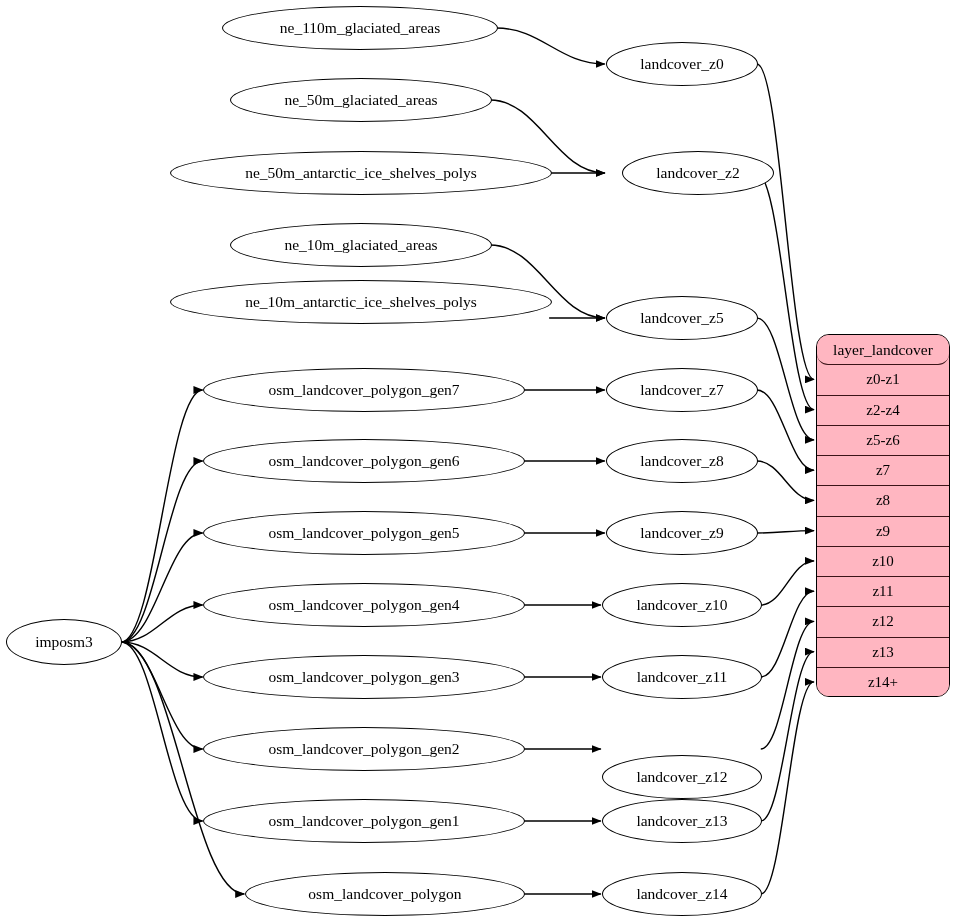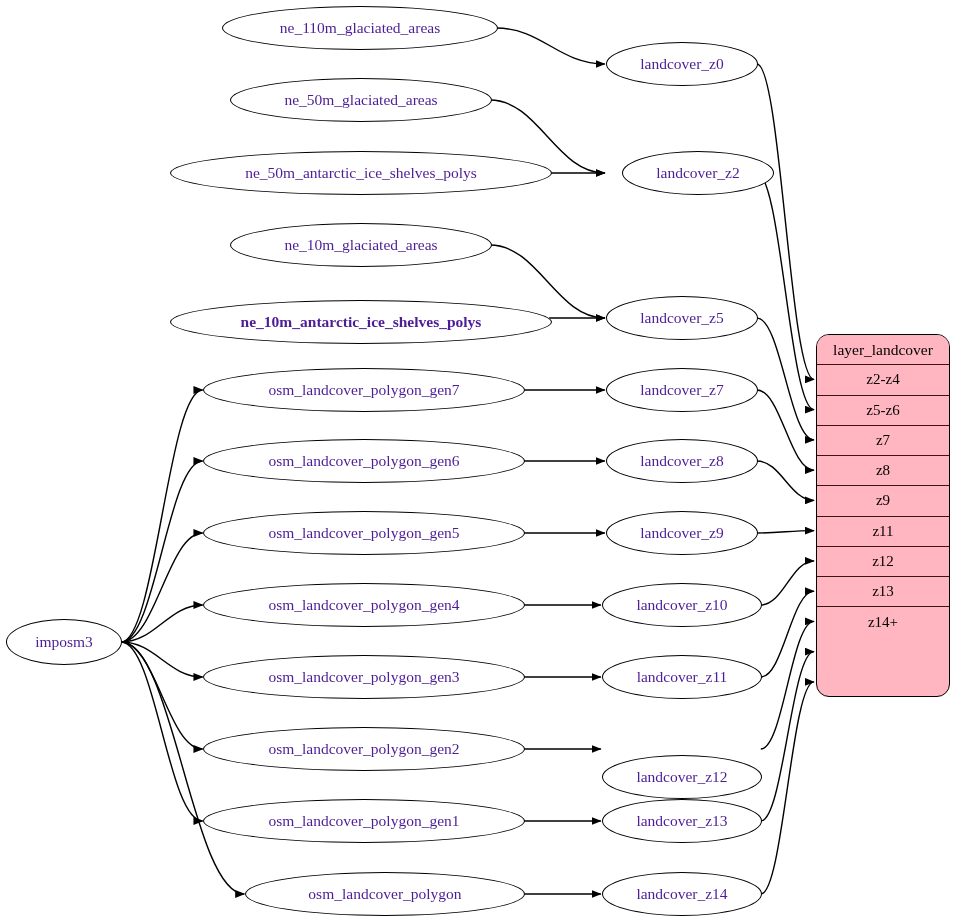--- a/index.html
+++ b/index.html
@@ -10,21 +10,21 @@
     font-family:"Liberation Serif","DejaVu Serif",serif;
     overflow:hidden;
   }
   svg#wires{position:absolute;left:0;top:0;width:957px;height:923px;}
   .node-ellipse{
     position:absolute;
     display:flex;align-items:center;justify-content:center;
     border:1.3px solid #000;
     border-radius:50%;
     background:#ffffff;
-    color:#4c1d95;
+    color:#000000;
     font-size:15.5px;
     white-space:nowrap;
     box-sizing:border-box;
     z-index:3;
   }
   .rtable{
     position:absolute;
     left:816px;top:334px;
     width:134px;height:363px;
     border:1.3px solid #000;
@@ -37,21 +37,21 @@
   .rrow{
     height:30.25px;
     display:flex;align-items:center;justify-content:center;
     font-size:15px;
     color:#000;
     box-sizing:border-box;
     border-bottom:1.5px solid #3b1418;
     background:#ffb6c1;
   }
   .rrow.last{border-bottom:none;}
-  .rrow.header{font-size:15.5px;}
+  .rrow.header{font-size:15.5px;border-radius:11px;}
 </style>
 </head>
 <body>
 
 <div id="stage">
 
   <svg id="wires" viewBox="0 0 957 923" xmlns="http://www.w3.org/2000/svg">
     <defs>
       <marker id="ah" markerWidth="10" markerHeight="8" refX="9.2" refY="4" orient="auto" markerUnits="userSpaceOnUse">
         <path d="M0,0 L10,4 L0,8 z" fill="#000"></path>
@@ -102,21 +102,21 @@
       </div>
       <div class="node-ellipse" style="left: 230px; top: 78px; width: 262px; height: 44px;">
         <span>ne_50m_glaciated_areas</span>
       </div>
       <div class="node-ellipse" style="left: 170px; top: 151px; width: 382px; height: 44px; text-align: center;">
         <span>ne_50m_antarctic_ice_shelves_polys</span>
       </div>
       <div class="node-ellipse" style="left: 230px; top: 223px; width: 262px; height: 44px;">
         <span>ne_10m_glaciated_areas</span>
       </div>
-      <div class="node-ellipse" style="left: 170px; top: 300px; width: 382px; height: 44px; font-weight: bold;">
+      <div class="node-ellipse" style="left: 170px; top: 280px; width: 382px; height: 44px;">
         <span>ne_10m_antarctic_ice_shelves_polys</span>
       </div>
       <div class="node-ellipse" style="left: 203px; top: 368px; width: 322px; height: 44px; font-family: Liberation Serif, serif;">
         <span>osm_landcover_polygon_gen7</span>
       </div>
       <div class="node-ellipse" style="left: 203px; top: 439px; width: 322px; height: 44px;">
         <span>osm_landcover_polygon_gen6</span>
       </div>
       <div class="node-ellipse" style="left: 203px; top: 511px; width: 322px; height: 44px;">
         <span>osm_landcover_polygon_gen5</span>
@@ -167,25 +167,27 @@
         <span>landcover_z13</span>
       </div>
       <div class="node-ellipse" style="left: 602px; top: 872px; width: 160px; height: 44px;">
         <span>landcover_z14</span>
       </div>
     </div>
 
   <div class="rtable">
     <div class="rrow header">layer_landcover</div>
     <div id="rtable-rows">
+        <div class="rrow">z0-z1</div>
         <div class="rrow">z2-z4</div>
         <div class="rrow">z5-z6</div>
         <div class="rrow">z7</div>
         <div class="rrow">z8</div>
         <div class="rrow">z9</div>
+        <div class="rrow">z10</div>
         <div class="rrow">z11</div>
         <div class="rrow">z12</div>
         <div class="rrow">z13</div>
         <div class="rrow last">z14+</div>
       </div>
   </div>
 
 </div>
 
 </body></html>

